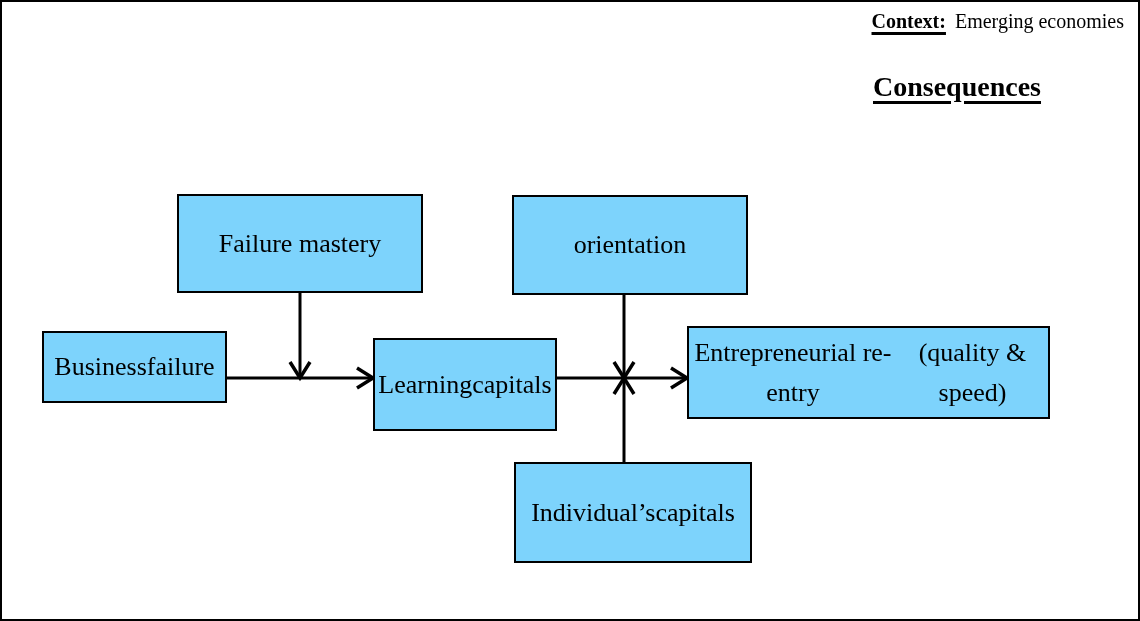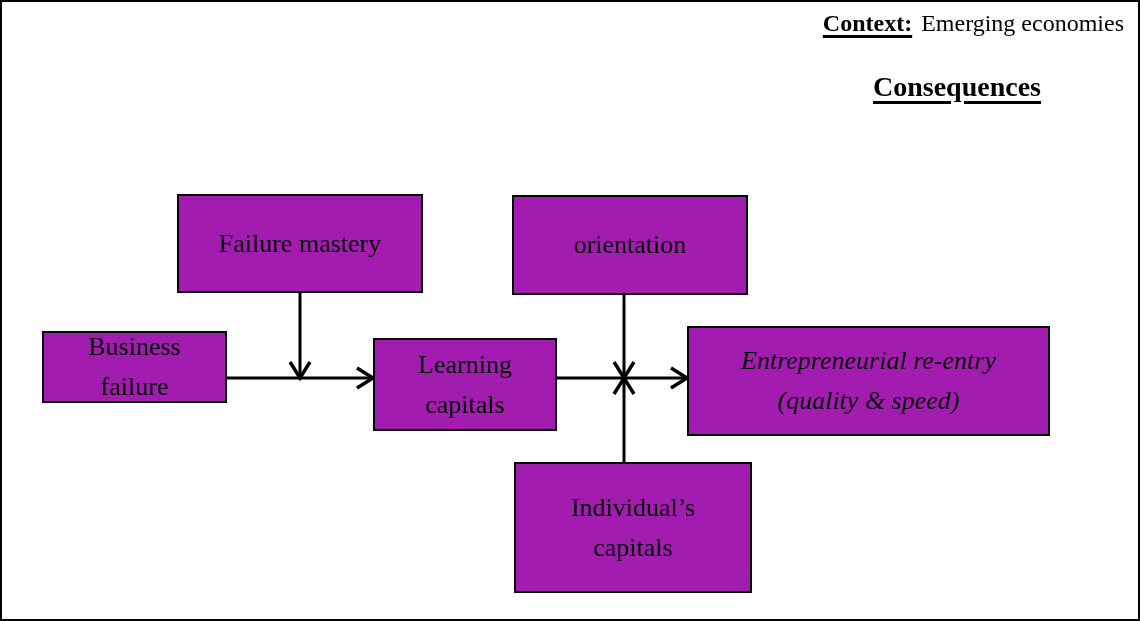--- a/index.html
+++ b/index.html
@@ -34,21 +34,21 @@
   .arrows line, .arrows polyline {
     stroke: #000000;
     fill: none;
   }
   .arrows line { stroke-width: 3; }
   .arrows polyline { stroke-width: 3.5; }
   .context {
     position: absolute;
     top: 10px;
     right: 16px;
-    font-size: 24px;
+    font-size: 20px;
     white-space: nowrap;
   }
   .context .ctx-label {
     font-weight: bold;
     text-decoration: underline;
     text-decoration-thickness: 2.5px;
     text-underline-offset: 4px;
     margin-right: 9px;
   }
   .col-header {
@@ -59,23 +59,23 @@
     font-weight: bold;
     text-decoration: underline;
     text-decoration-thickness: 2.5px;
     text-underline-offset: 5px;
     white-space: nowrap;
   }
   .box {
     position: absolute;
     box-sizing: border-box;
     border: 2px solid #000000;
-    background: #a21caf;
+    background: #7dd3fc;
     display: flex;
-    flex-direction: column;
+    flex-direction: row;
     align-items: center;
     justify-content: center;
     text-align: center;
     font-size: 26px;
     line-height: 40px;
   }
   .box span { display: block; }
 </style>
 </head>
 <body>
@@ -129,23 +129,23 @@
 
   <div class="box" style="left:373px; top:338px; width:184px; height:93px;">
     <span>Learning</span>
     <span>capitals</span>
   </div>
 
   <div class="box" style="left:512px; top:195px; width:236px; height:100px;">
     <span>orientation</span>
   </div>
 
-  <div class="box" style="left:514px; top:462px; width:238px; height:131px;">
+  <div class="box" style="left:514px; top:462px; width:238px; height:101px;">
     <span>Individual’s</span>
     <span>capitals</span>
   </div>
 
-  <div class="box" style="left:687px; top:326px; width:363px; height:110px;font-style:italic;">
+  <div class="box" style="left:687px; top:326px; width:363px; height:93px;">
     <span>Entrepreneurial re-entry</span>
     <span>(quality &amp; speed)</span>
   </div>
 
 </div>
 
 </body></html>

